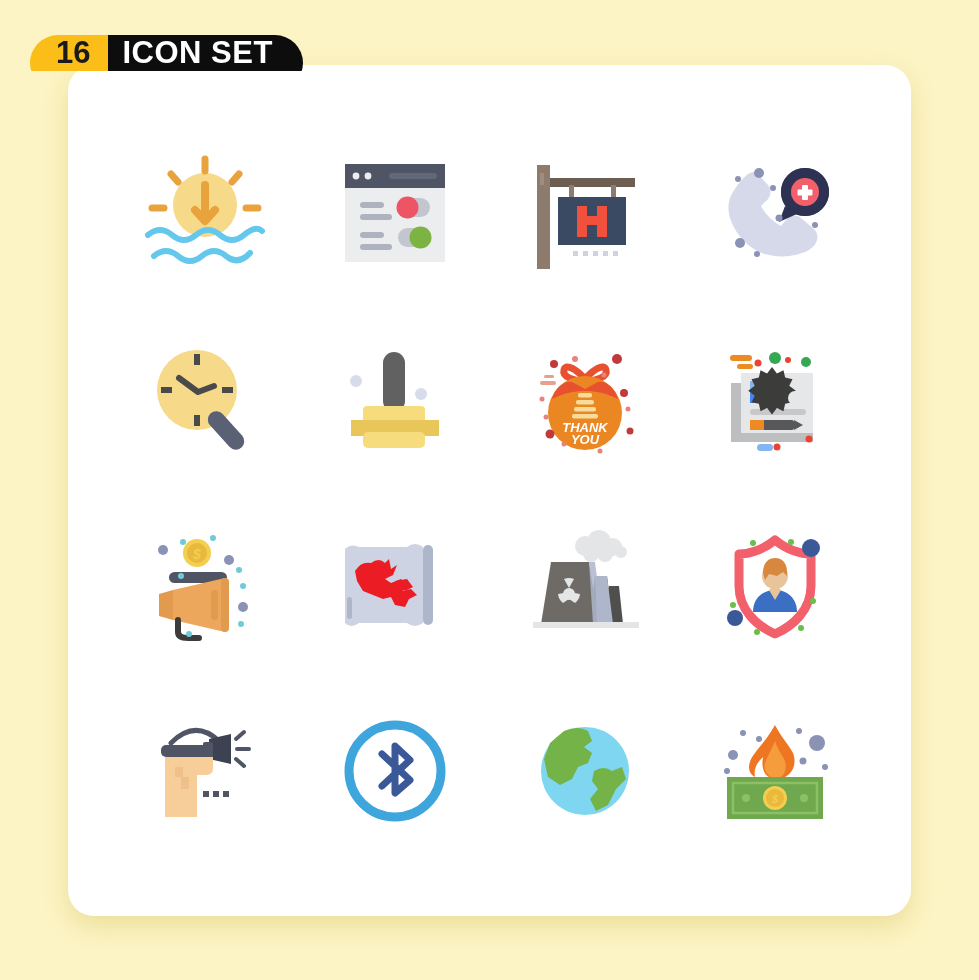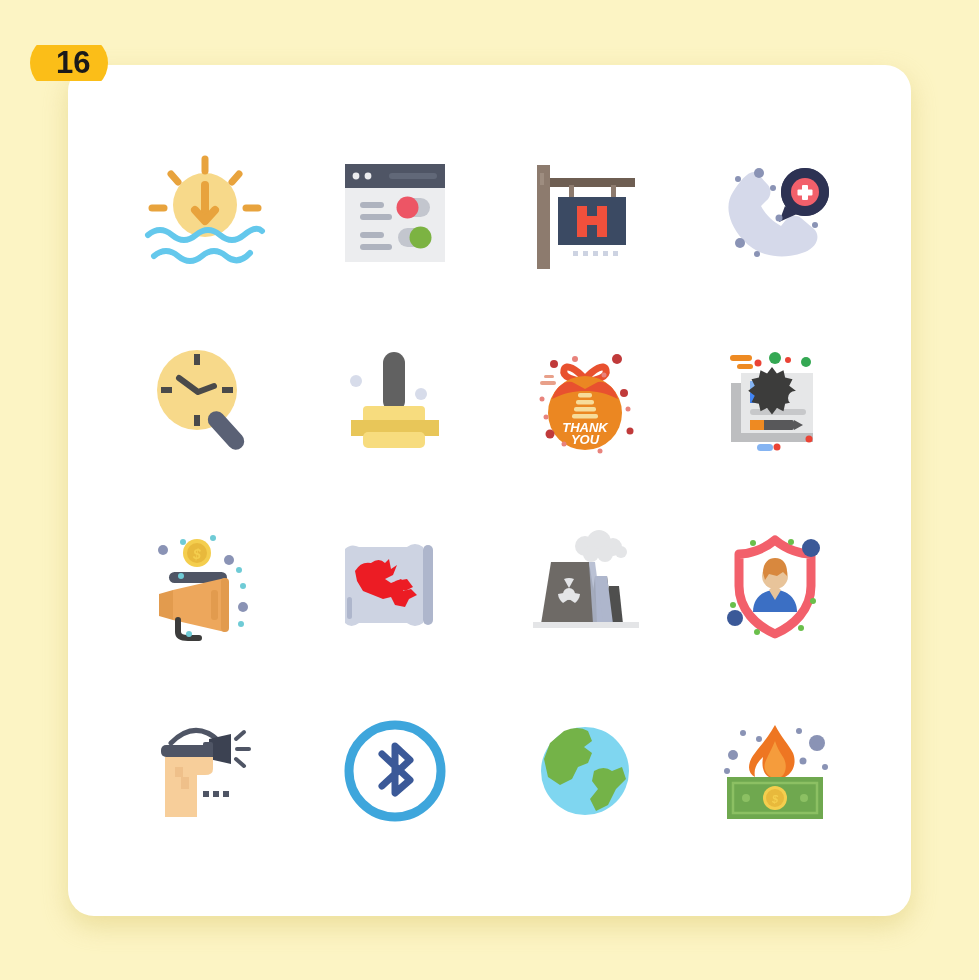--- a/index.html
+++ b/index.html
@@ -27,21 +27,21 @@
     background: #FFFFFF;
     border-radius: 26px;
     box-shadow: 0 10px 26px rgba(214, 196, 104, 0.45);
   }
   .badge {
     position: absolute;
     left: 30px;
     top: 35px;
     height: 56px;
     display: flex;
-    align-items: center;
+    align-items: flex-start;
     border-radius: 28px;
     overflow: hidden;
     z-index: 5;
   }
   .badge-count {
     background: #FBBE18;
     color: #1A1A1A;
     font-size: 31px;
     font-weight: bold;
     display: flex;
@@ -82,20 +82,21 @@
 </style>
 </head>
 <body>
 
 <div class="stage">
 
   <div class="card"></div>
 
   <div class="badge">
     <div class="badge-count">16</div>
+    <div class="badge-title">ICON SET</div>
   </div>
 
   <div class="grid">
 
     <div class="cell">
       <svg width="130" height="120" viewBox="0 0 130 120">
         <circle cx="65" cy="52" r="32" fill="#F7D98A"></circle>
         <g stroke="#E8A33D" stroke-width="7" stroke-linecap="round">
           <line x1="65" y1="6" x2="65" y2="18"></line>
           <line x1="31" y1="21" x2="38" y2="29"></line>

